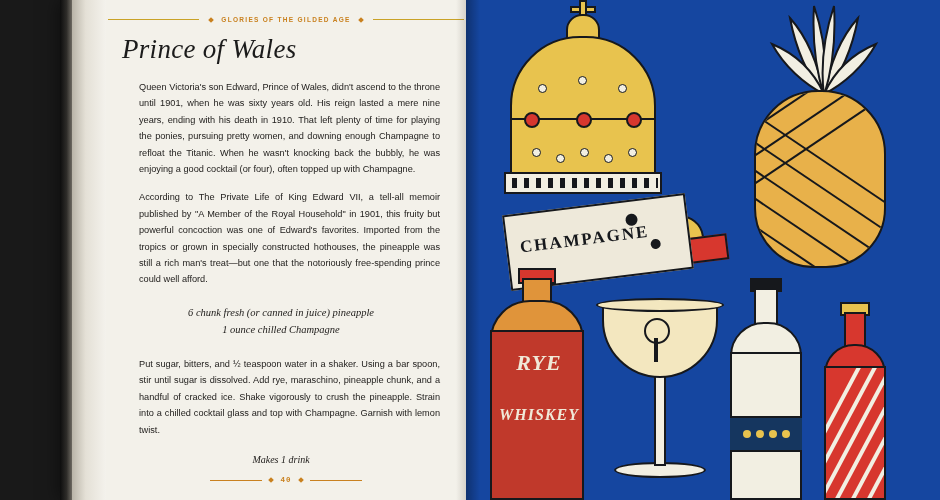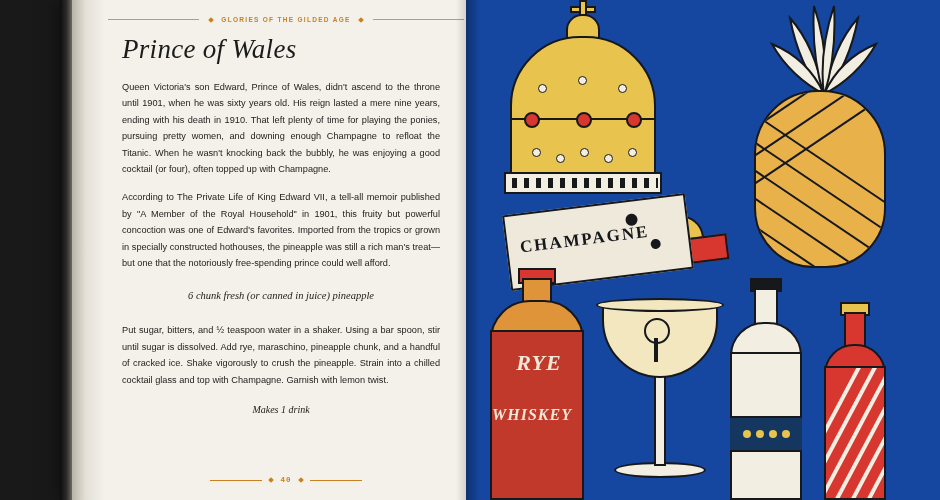--- a/index.html
+++ b/index.html
@@ -100,21 +100,21 @@
     font-style: italic;
     font-weight: normal;
     margin: 0 0 14px 0;
     letter-spacing: 0.3px;
   }
   p.body {
     font-family: "Liberation Sans", sans-serif;
     font-size: 9.2px;
     line-height: 16.4px;
     color: #23211f;
-    margin: 0 0 12px 0;
+    margin: 0 0 12px 17px;
     text-align: justify;
   }
 
   .recipe {
     font-family: "Liberation Serif", serif;
     font-style: italic;
     font-size: 10.5px;
     line-height: 17px;
     color: #1d1b19;
     text-align: center;
@@ -315,21 +315,21 @@
     font-family: "Liberation Serif", serif;
     font-size: 22px;
     font-weight: bold;
     font-style: italic;
     color: #f0e9d8;
     letter-spacing: 1px;
   }
   .rye-text2 {
     position: absolute;
     left: 0; top: 74px; width: 94px;
-    text-align: left;
+    text-align: center;
     font-family: "Liberation Serif", serif;
     font-size: 16px;
     font-weight: bold;
     font-style: italic;
     color: #f0e9d8;
     letter-spacing: 1px;
   }
 
   
   .coupe-bowl {
@@ -459,20 +459,21 @@
     </div>
 
     <div class="content">
       <h1 class="title">Prince of Wales</h1>
 
       <p class="body">Queen Victoria's son Edward, Prince of Wales, didn't ascend to the throne until 1901, when he was sixty years old. His reign lasted a mere nine years, ending with his death in 1910. That left plenty of time for playing the ponies, pursuing pretty women, and downing enough Champagne to refloat the Titanic. When he wasn't knocking back the bubbly, he was enjoying a good cocktail (or four), often topped up with Champagne.</p>
       <p class="body">According to The Private Life of King Edward VII, a tell-all memoir published by "A Member of the Royal Household" in 1901, this fruity but powerful concoction was one of Edward's favorites. Imported from the tropics or grown in specially constructed hothouses, the pineapple was still a rich man's treat—but one that the notoriously free-spending prince could well afford.</p>
 
       <div class="recipe">
         <div>6 chunk fresh (or canned in juice) pineapple</div>
+        <div>1 ounce chilled Champagne</div>
       </div>
 
       <p class="body">Put sugar, bitters, and ½ teaspoon water in a shaker. Using a bar spoon, stir until sugar is dissolved. Add rye, maraschino, pineapple chunk, and a handful of cracked ice. Shake vigorously to crush the pineapple. Strain into a chilled cocktail glass and top with Champagne. Garnish with lemon twist.</p>
 
       <div class="makes">Makes 1 drink</div>
     </div>
 
     <div class="folio">
       <div class="rule"></div>
       <div class="dot"></div>

